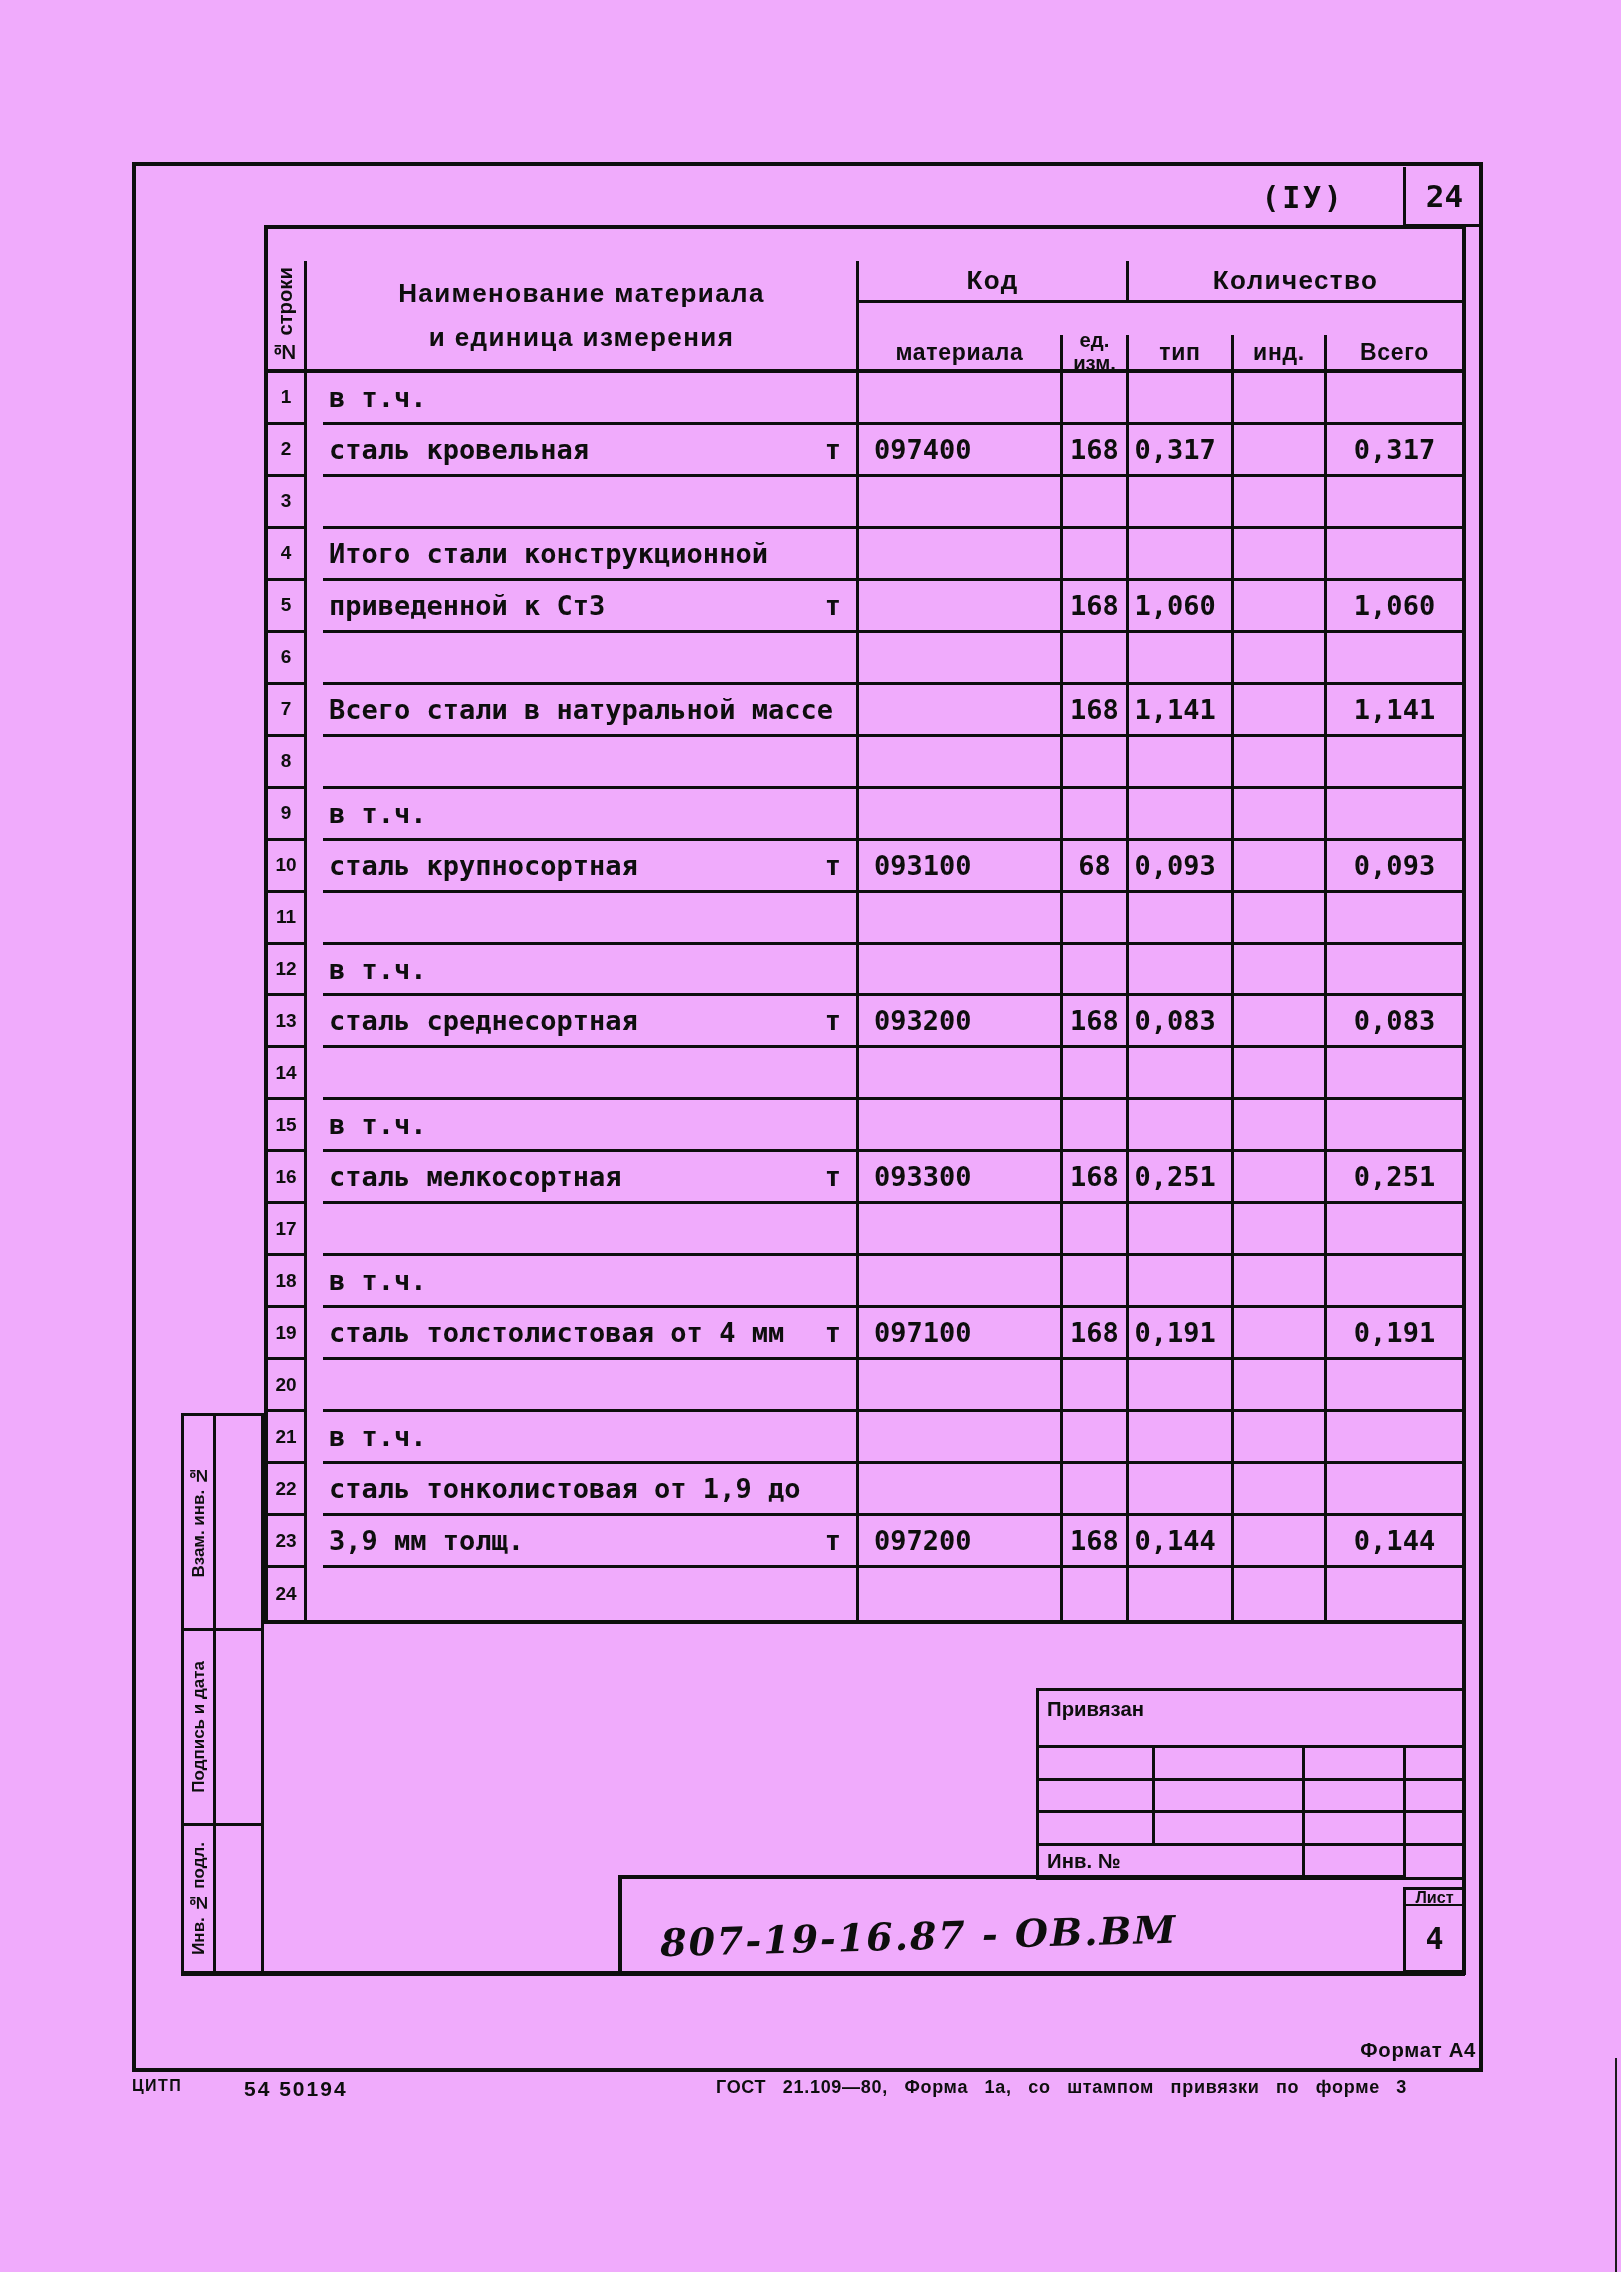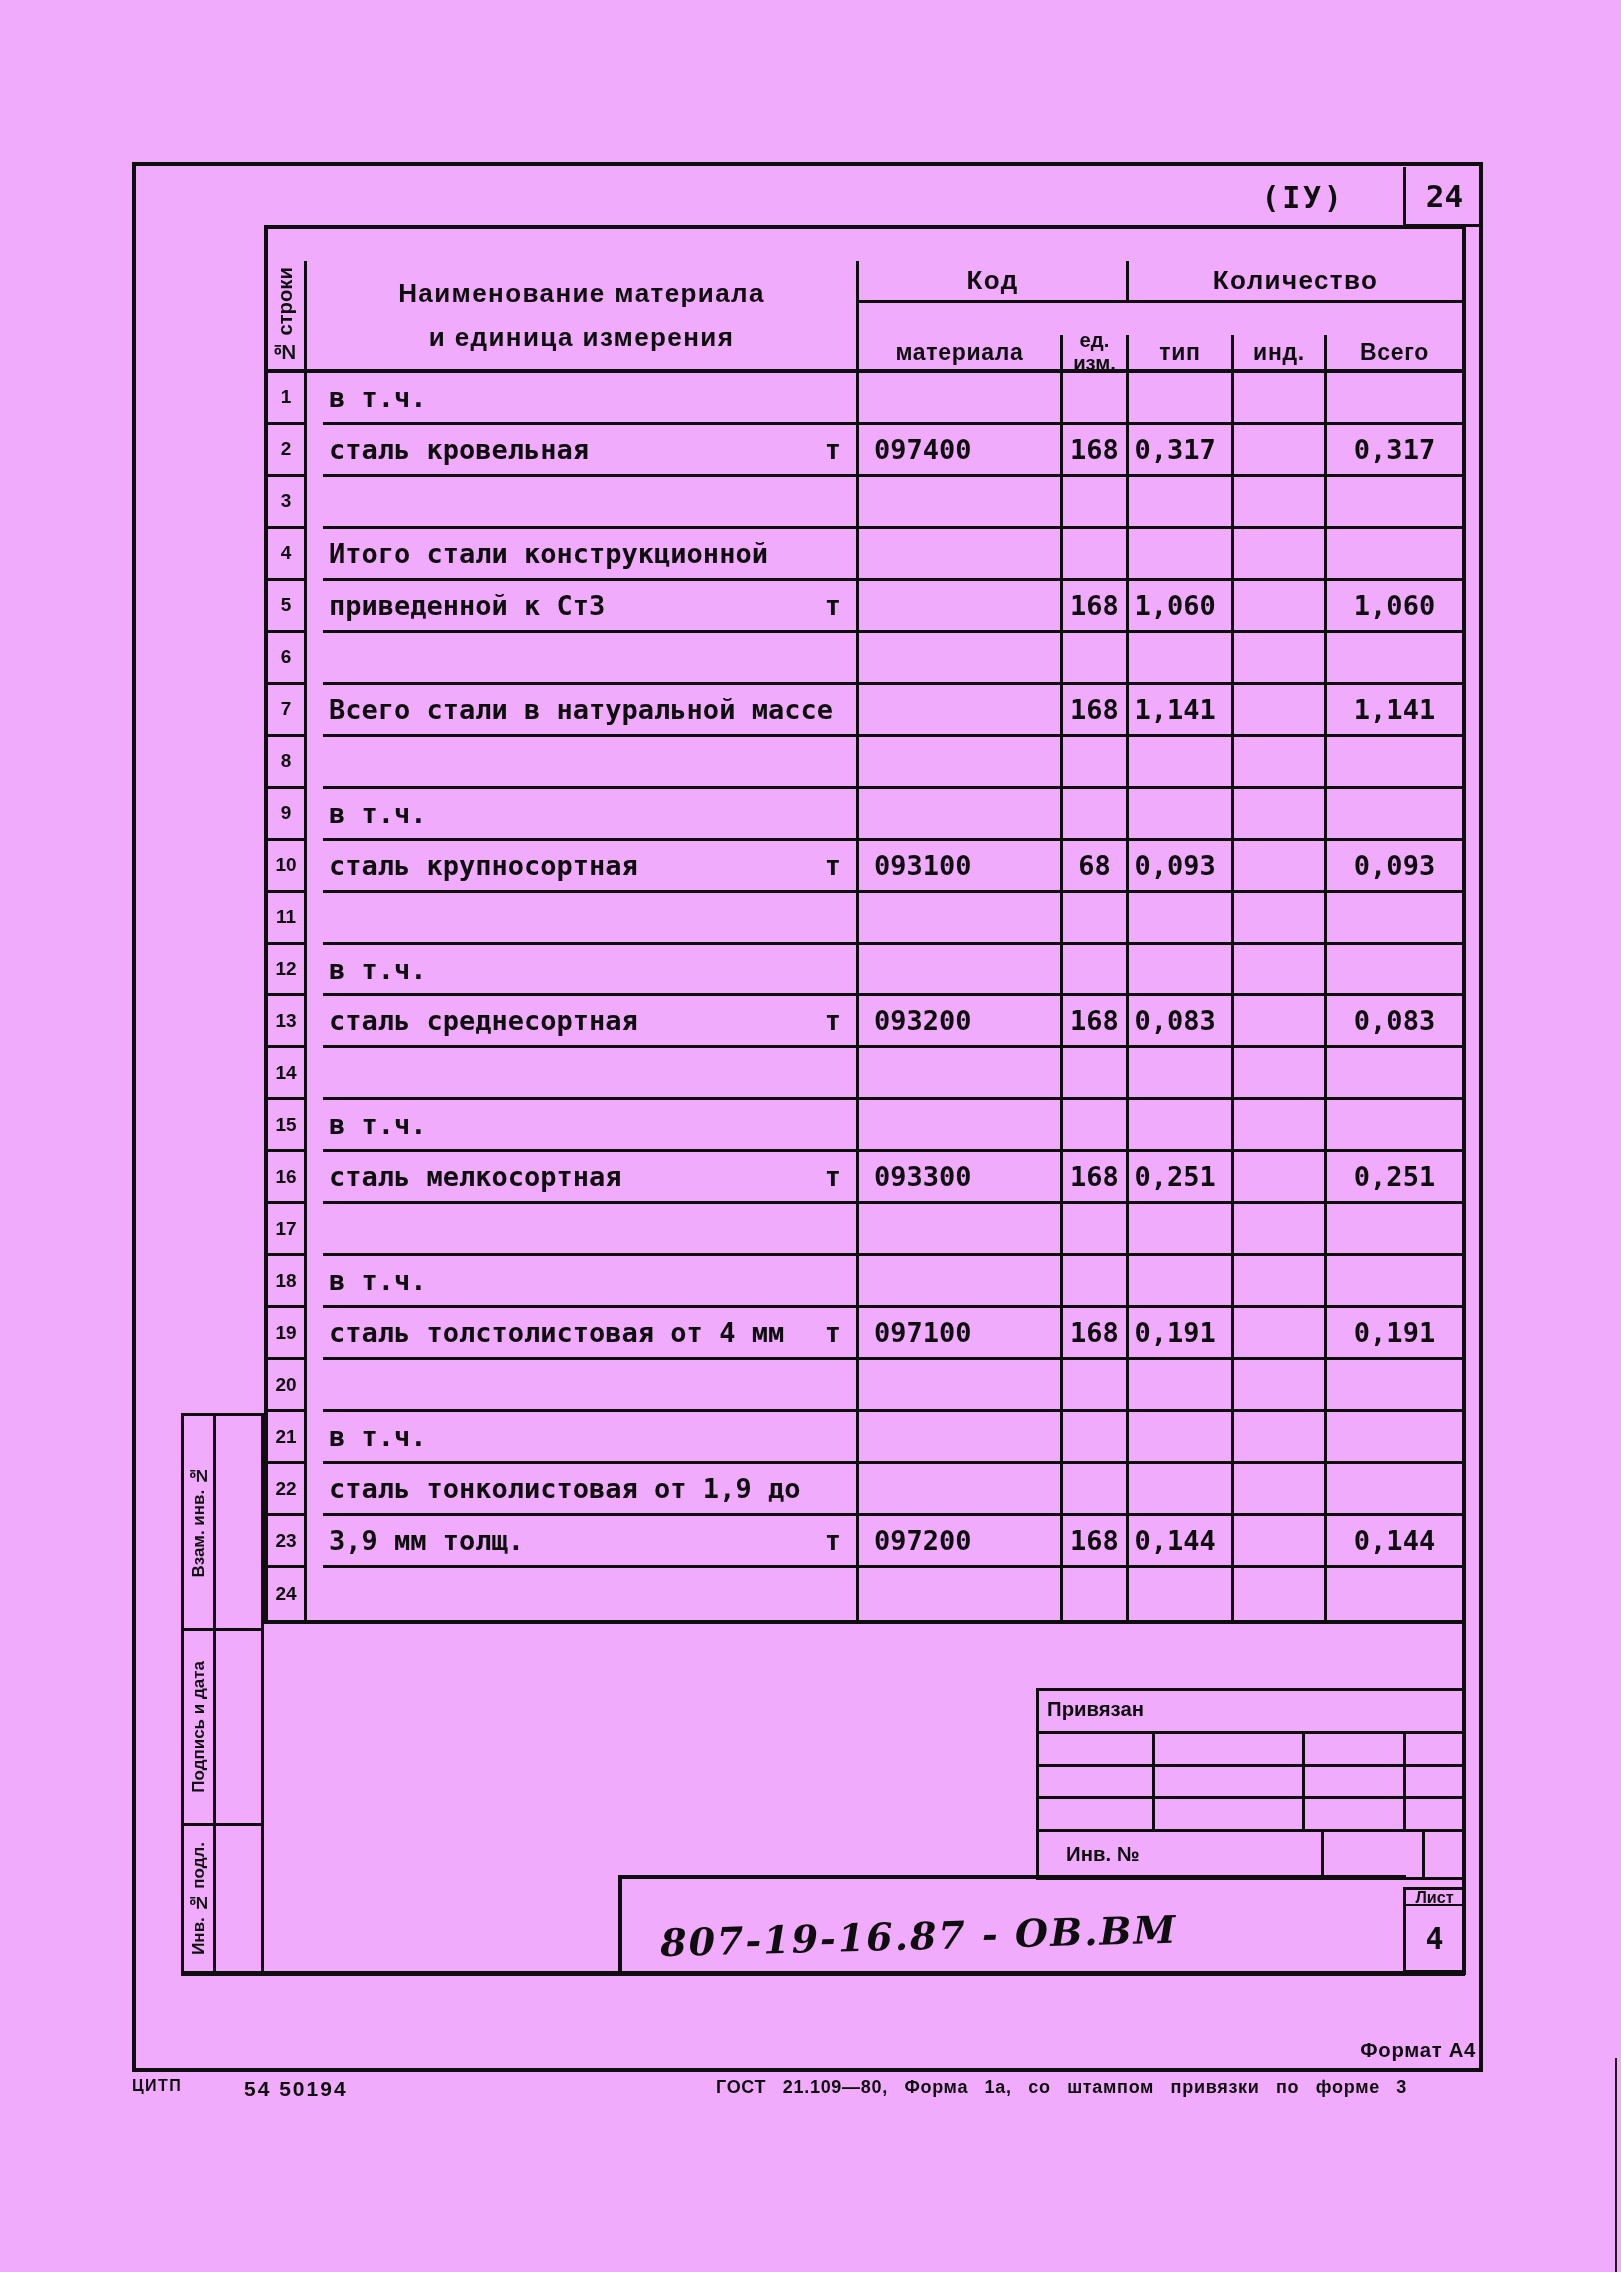--- a/index.html
+++ b/index.html
@@ -53,28 +53,28 @@
               display:flex;flex-direction:column;}
   .ss-cell{box-sizing:border-box;display:flex;border-bottom:3.4px solid #0e0e0e;flex:0 0 auto;}
   .ss-cell:last-child{border-bottom:none;flex:1 1 auto;}
   .ss-label{box-sizing:border-box;width:32px;border-right:3.4px solid #0e0e0e;display:flex;
             align-items:center;justify-content:center;font-size:17px;}
   .ss-empty{flex:1;}
 
   
   .binding-box{left:1036px;top:1688px;width:430px;height:192px;border:3.4px solid #0e0e0e;
                display:flex;flex-direction:column;}
-  .bb-label{box-sizing:border-box;height:43px;border-bottom:3.4px solid #0e0e0e;font-size:20.3px;
+  .bb-label{box-sizing:border-box;height:57px;border-bottom:3.4px solid #0e0e0e;font-size:20.3px;
             padding:6.8px 0 0 8.1px;}
   .bb-grid{display:grid;grid-template-columns:116px 150px 101px 1fr;grid-auto-rows:32.5px;}
   .bb-grid>div{box-sizing:border-box;border-right:3.4px solid #0e0e0e;border-bottom:3.4px solid #0e0e0e;}
   .bb-grid>div:nth-child(4n){border-right:none;}
   .bb-inv{display:flex;flex:1;}
   .bb-inv .c1{box-sizing:border-box;width:266px;border-right:3.4px solid #0e0e0e;font-size:20.3px;
-              display:flex;align-items:center;padding-left:8.1px;margin-left:19px;}
+              display:flex;align-items:center;padding-left:8.1px;}
   .bb-inv .c2{box-sizing:border-box;width:101px;border-right:3.4px solid #0e0e0e;}
   .bb-inv .c3{flex:1;}
 
   
   .list-box{left:1403px;top:1887px;width:63px;height:86px;border:3.4px solid #0e0e0e;
             display:flex;flex-direction:column;}
   .list-head{box-sizing:border-box;height:16px;border-bottom:2.7px solid #0e0e0e;display:flex;
              align-items:center;justify-content:center;font-size:16.2px;}
   .list-val{flex:1;display:flex;align-items:center;justify-content:center;font-size:30px;}
 

